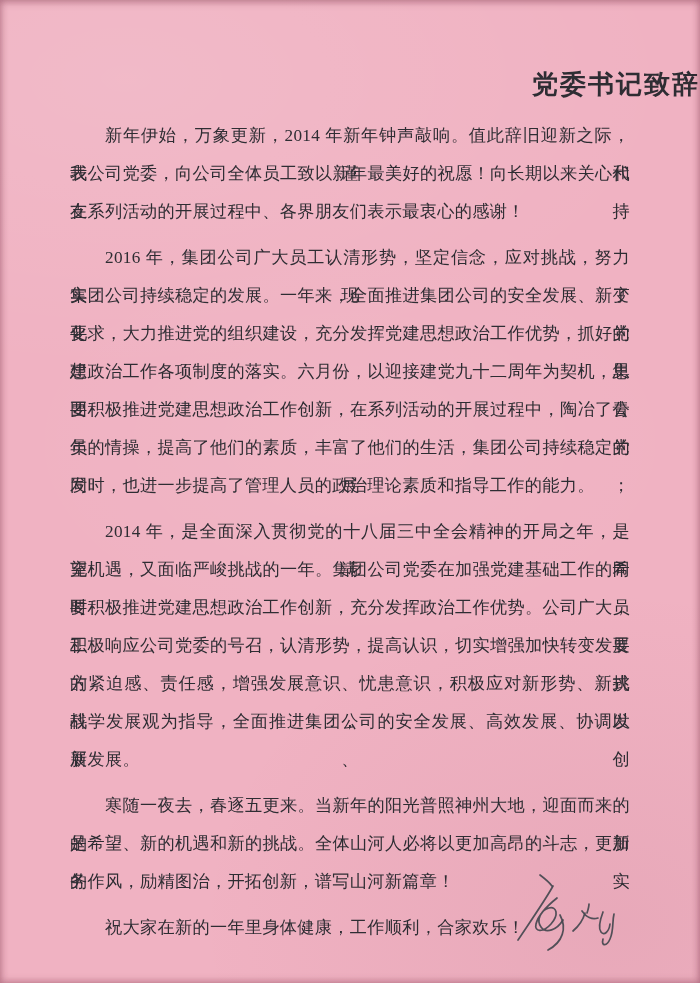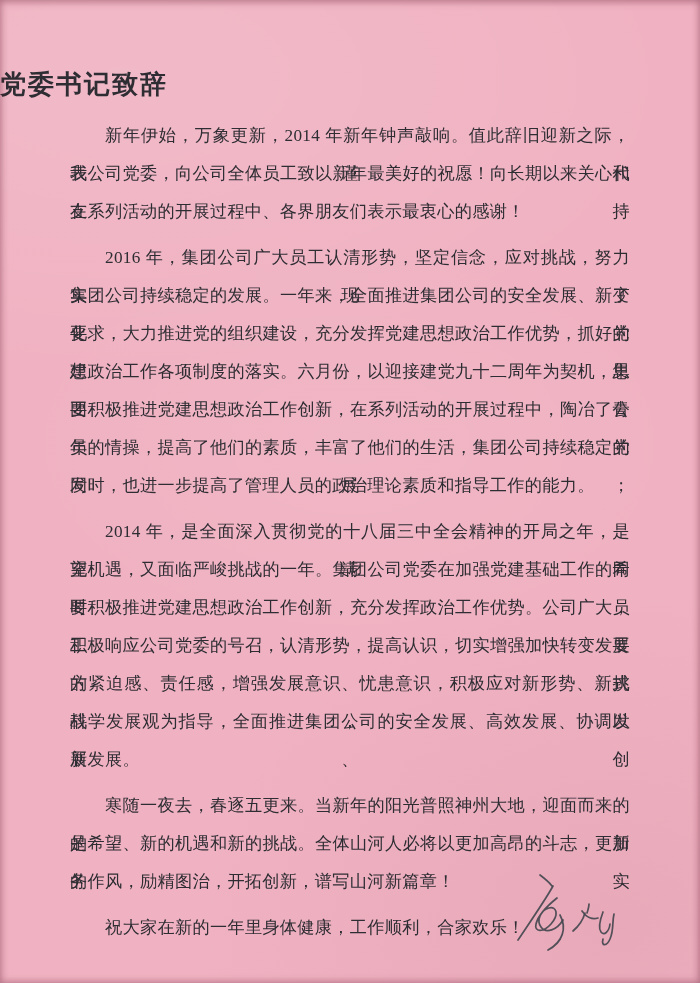--- a/index.html
+++ b/index.html
@@ -30,21 +30,21 @@
       inset 0 3px 7px rgba(110, 40, 60, 0.28),
       inset 0 -3px 7px rgba(110, 40, 60, 0.16),
       inset 3px 0 6px rgba(110, 40, 60, 0.10),
       inset -3px 0 6px rgba(110, 40, 60, 0.10);
   }
   .doc-title {
     margin: 0;
     padding-top: 64px;
     height: 42px;
     line-height: 42px;
-    text-align: left;
+    text-align: right;
     font-size: 26px;
     font-weight: 700;
     letter-spacing: 2px;
     color: var(--ink, #2e2d33);
   }
   .doc-body {
     padding: 3px 62px 0 62px;
   }
   .paragraph { margin: 8px; }
   .line {

